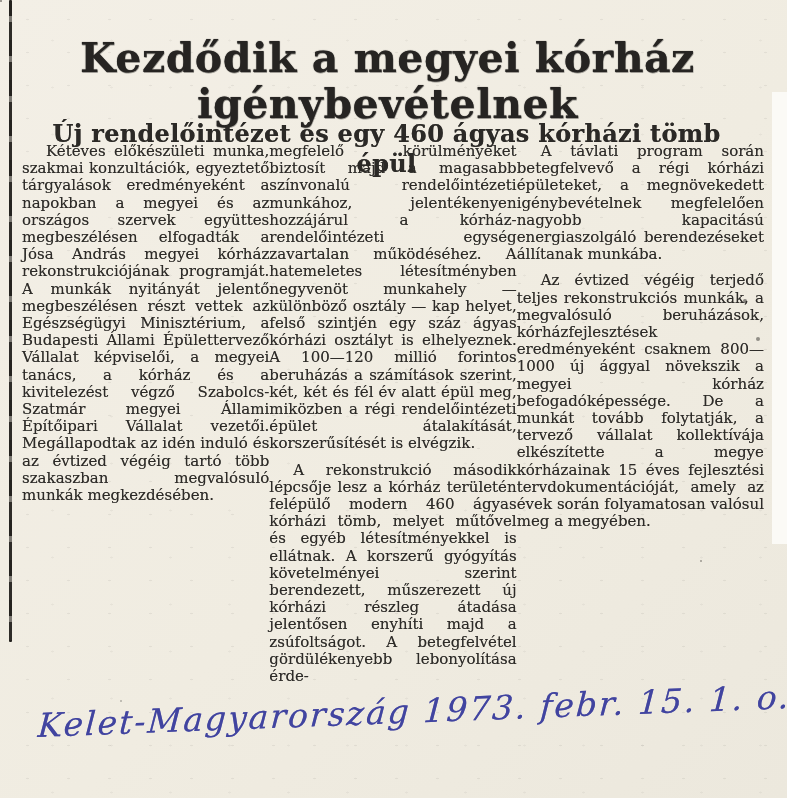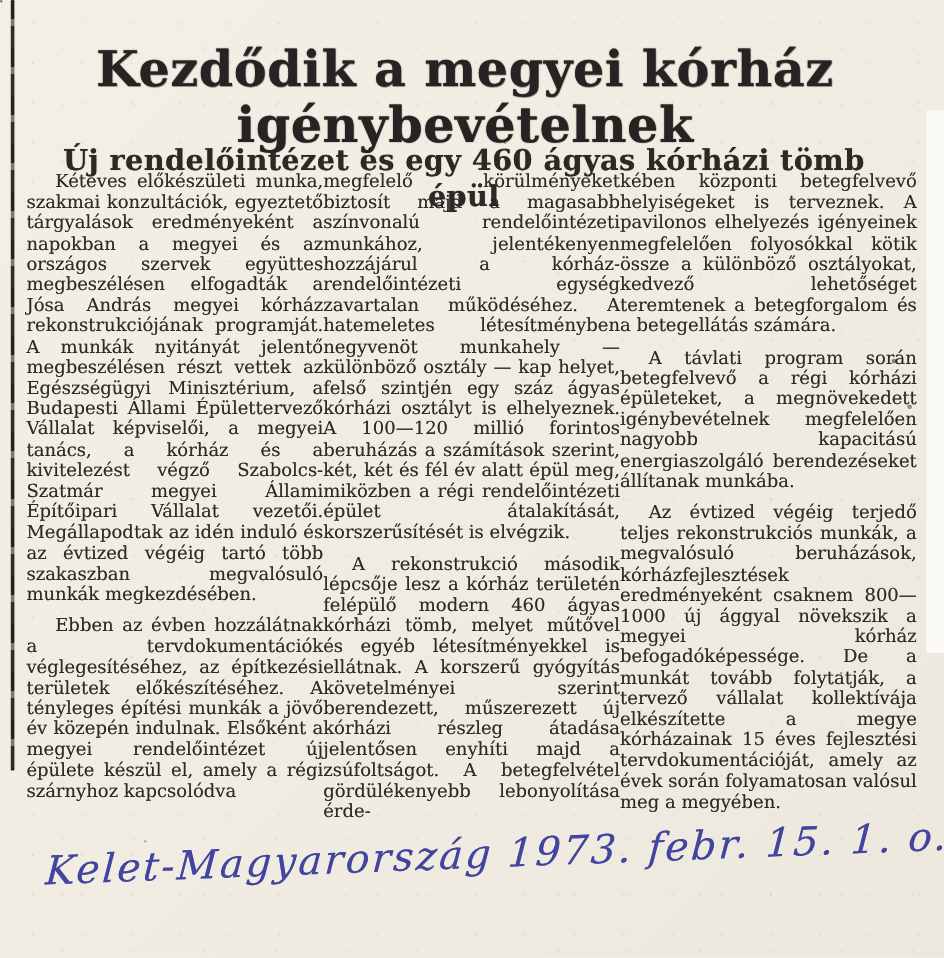--- a/index.html
+++ b/index.html
@@ -62,21 +62,20 @@
     color:#2b2926;
     font-weight:bold;
     font-size:24px;
     line-height:30px;
     letter-spacing:.3px;
     text-shadow:0 0 .6px rgba(40,38,35,.7);
   }
   .columns{
     position:absolute;top:143px;left:22px;width:742px;
     display:flex;
-    justify-content:flex-end;
   }
   .col{
     flex:1 1 0;
     color:#2d2b28;
     font-size:15px;
     line-height:17.2px;
     text-align:justify;
     text-shadow:0 0 .4px rgba(45,43,40,.55);
   }
   .col p{margin:0 0 9px 0;}
@@ -105,27 +104,25 @@
 
   <h1 class="headline"><span>Kezdődik a megyei kórház</span><br>
     <span>igénybevételnek</span>
   </h1>
 
   <h2 class="subhead">Új rendelőintézet és egy 460 ágyas kórházi tömb épül</h2>
 
   <div class="columns">
     <div class="col">
       <p class="indent">Kétéves előkészületi munka, szakmai konzultációk, egyeztető tárgyalások eredményeként a napokban a megyei és az országos szervek együttes megbeszélésen elfogadták a Jósa András megyei kórház rekonstrukciójának programját. A munkák nyitányát jelentő megbeszélésen részt vettek az Egészségügyi Minisztérium, a Budapesti Állami Épülettervező Vállalat képviselői, a megyei tanács, a kórház és a kivitelezést végző Szabolcs-Szatmár megyei Állami Építőipari Vállalat vezetői. Megállapodtak az idén induló és az évtized végéig tartó több szakaszban megvalósuló munkák megkezdésében.</p>
-      <p class="indent">Ebben az évben hozzálátnak a tervdokumentációk véglegesítéséhez, az építkezési területek előkészítéséhez. A tényleges építési munkák a jövő év közepén indulnak. Elsőként a megyei rendelőintézet új épülete készül el, amely a régi szárnyhoz kapcsolódva</p>
     </div>
     <div class="col">
       <p>megfelelő körülményeket biztosít majd a magasabb színvonalú rendelőintézeti munkához, jelentékenyen hozzájárul a kórház-rendelőintézeti egység zavartalan működéséhez. A hatemeletes létesítményben negyvenöt munkahely — különböző osztály — kap helyet, felső szintjén egy száz ágyas kórházi osztályt is elhelyeznek. A 100—120 millió forintos beruházás a számítások szerint, két, két és fél év alatt épül meg, miközben a régi rendelőintézeti épület átalakítását, korszerűsítését is elvégzik.</p>
       <p class="indent">A rekonstrukció második lépcsője lesz a kórház területén felépülő modern 460 ágyas kórházi tömb, melyet műtővel és egyéb létesítményekkel is ellátnak. A korszerű gyógyítás követelményei szerint berendezett, műszerezett új kórházi részleg átadása jelentősen enyhíti majd a zsúfoltságot. A betegfelvétel gördülékenyebb lebonyolítása érde-</p>
     </div>
     <div class="col">
-      <p>kében központi betegfelvevő helyiségeket is terveznek. A pavilonos elhelyezés igényeinek megfelelően folyosókkal kötik össze a különböző osztályokat, kedvező lehetőséget teremtenek a betegforgalom és a betegellátás számára.</p>
       <p class="indent">A távlati program során betegfelvevő a régi kórházi épületeket, a megnövekedett igénybevételnek megfelelően nagyobb kapacitású energiaszolgáló berendezéseket állítanak munkába.</p>
       <p class="indent">Az évtized végéig terjedő teljes rekonstrukciós munkák, a megvalósuló beruházások, kórházfejlesztések eredményeként csaknem 800—1000 új ággyal növekszik a megyei kórház befogadóképessége. De a munkát tovább folytatják, a tervező vállalat kollektívája elkészítette a megye kórházainak 15 éves fejlesztési tervdokumentációját, amely az évek során folyamatosan valósul meg a megyében.</p>
     </div>
   </div>
 
   <div class="handwritten">Kelet-Magyarország 1973. febr. 15. 1. o.</div>
 </div>
 
 </body></html>

